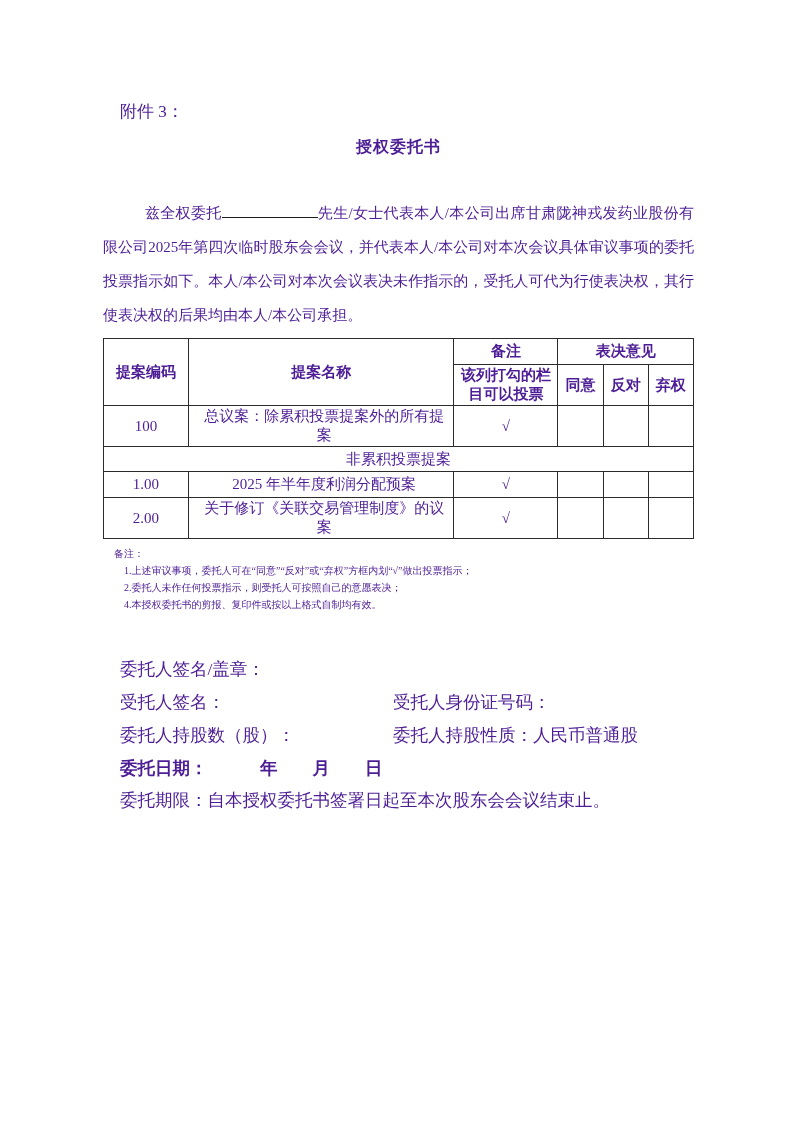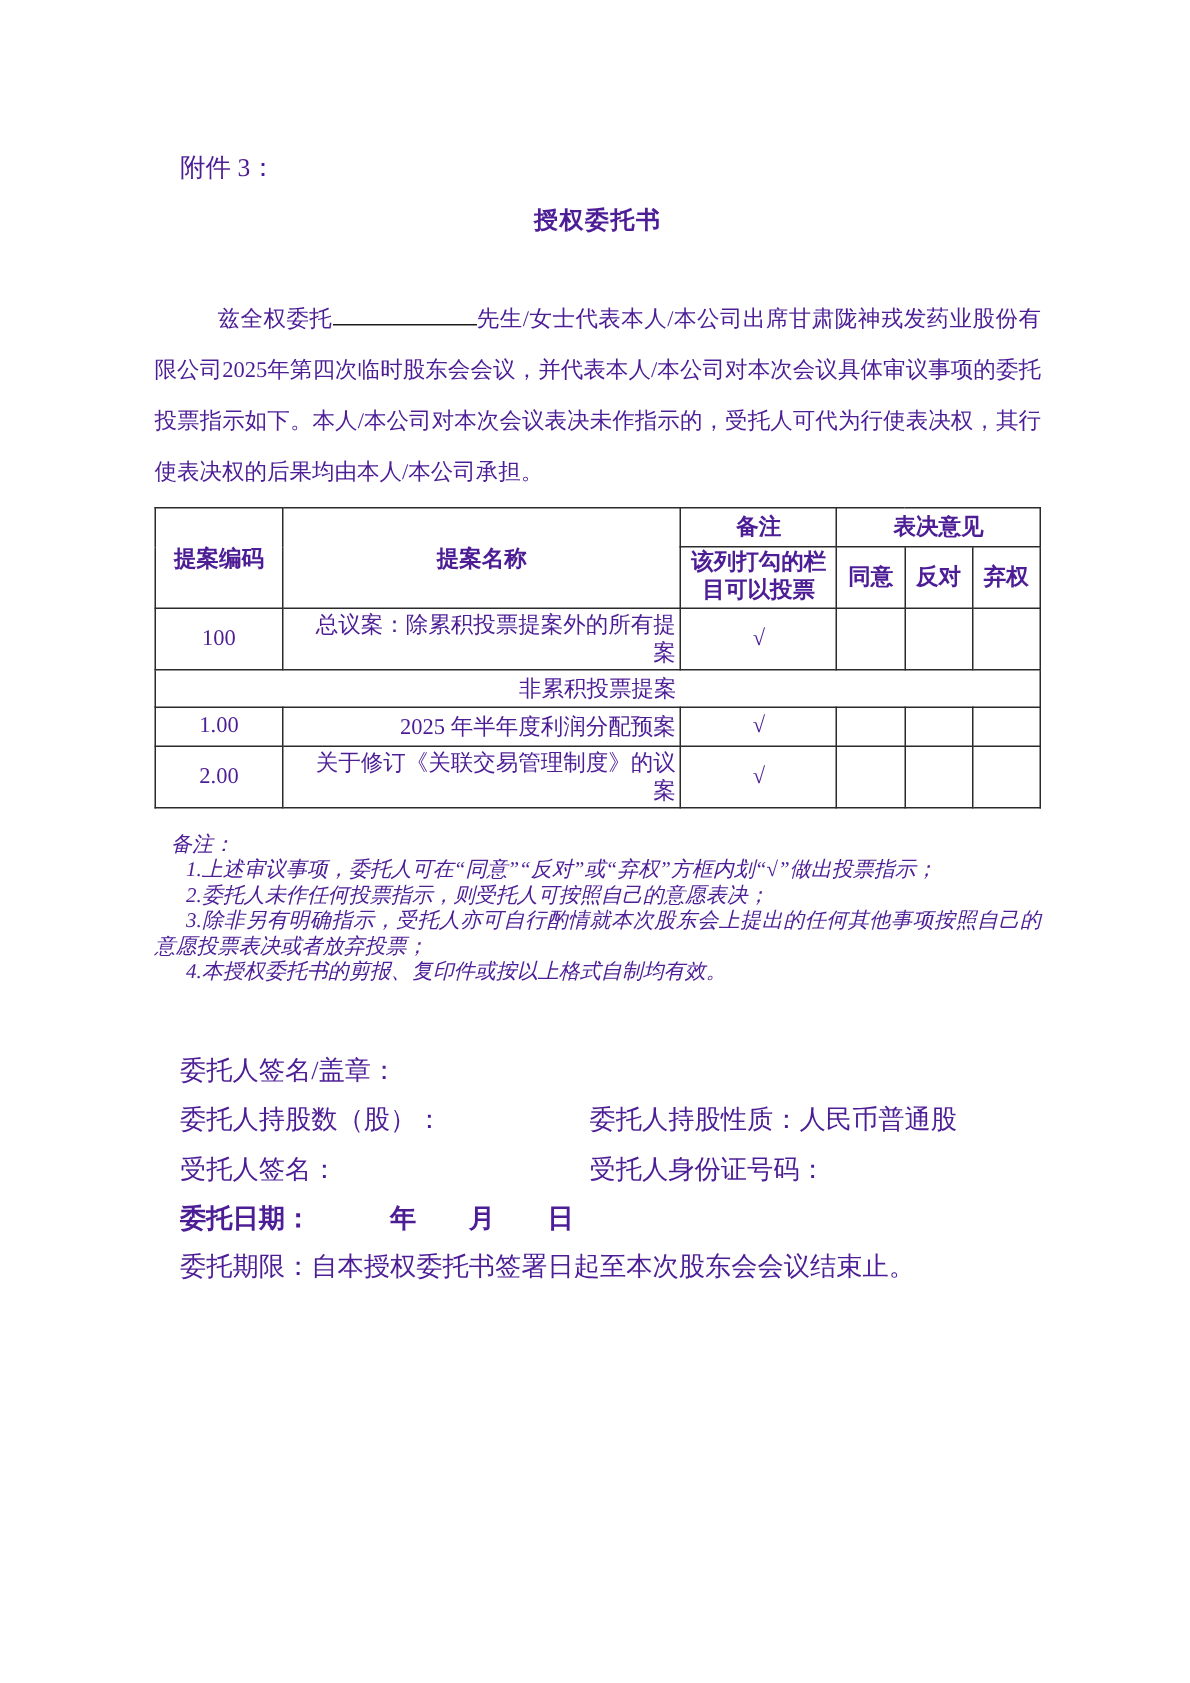--- a/index.html
+++ b/index.html
@@ -48,27 +48,26 @@
   .proposal-table th, .proposal-table td {
     border: 1px solid #2b2b2b;
     text-align: center;
     vertical-align: middle;
     padding: 1px 3px;
   }
   .proposal-table th { font-weight: bold; }
   .proposal-table tr.hdr-top th { height: 26px; }
   .proposal-table tr.hdr-sub th { height: 40px; line-height: 19px; }
   .proposal-table tr.data-row td { height: 26px; }
-  .proposal-table td.name-cell { text-align: right; padding-left: 9px; }
+  .proposal-table td.name-cell { text-align: center; padding-left: 9px; }
   .proposal-table tr.section-row td { height: 25px; }
   .notes {
-    margin-top: 16px;
-    font-size: 14px;
+    margin-top: 6px;
+    font-size: 10px;
     line-height: 17px;
-    font-style: italic;
   }
   .notes .notes-label { margin-left: 11px; }
   .notes .note-item { text-indent: 21px; text-align: justify; }
   .signatures {
     margin-top: 44px;
     font-size: 17.5px;
   }
   .sig-row {
     display: flex;
     margin-left: 17px;
@@ -148,33 +147,32 @@
       <td></td>
       <td></td>
     </tr>
   </tbody>
     </table>
 
   <div class="notes">
     <div class="notes-label">备注：</div>
     <div class="note-item">1.上述审议事项，委托人可在“同意”“反对”或“弃权”方框内划“√”做出投票指示；</div>
     <div class="note-item">2.委托人未作任何投票指示，则受托人可按照自己的意愿表决；</div>
-    <div class="note-item">3.除非另有明确指示，受托人亦可自行酌情就本次股东会上提出的任何其他事项按照自己的意愿投票表决或者放弃投票；</div>
     <div class="note-item">4.本授权委托书的剪报、复印件或按以上格式自制均有效。</div>
   </div>
 
   <div class="signatures">
     <div class="sig-row">
       <div class="sig-left">委托人签名/盖章：</div>
     </div>
     <div class="sig-row">
+      <div class="sig-left">受托人签名：</div>
+      <div class="sig-right">受托人身份证号码：</div>
+    </div>
+    <div class="sig-row">
       <div class="sig-left">委托人持股数（股）：</div>
       <div class="sig-right">委托人持股性质：人民币普通股</div>
-    </div>
-    <div class="sig-row">
-      <div class="sig-left">受托人签名：</div>
-      <div class="sig-right">受托人身份证号码：</div>
     </div>
     <div class="date-row">委托日期：　　　年　　月　　日</div>
     <div class="term-row">委托期限：自本授权委托书签署日起至本次股东会会议结束止。</div>
   </div>
 
 </div>
 
 </body></html>

